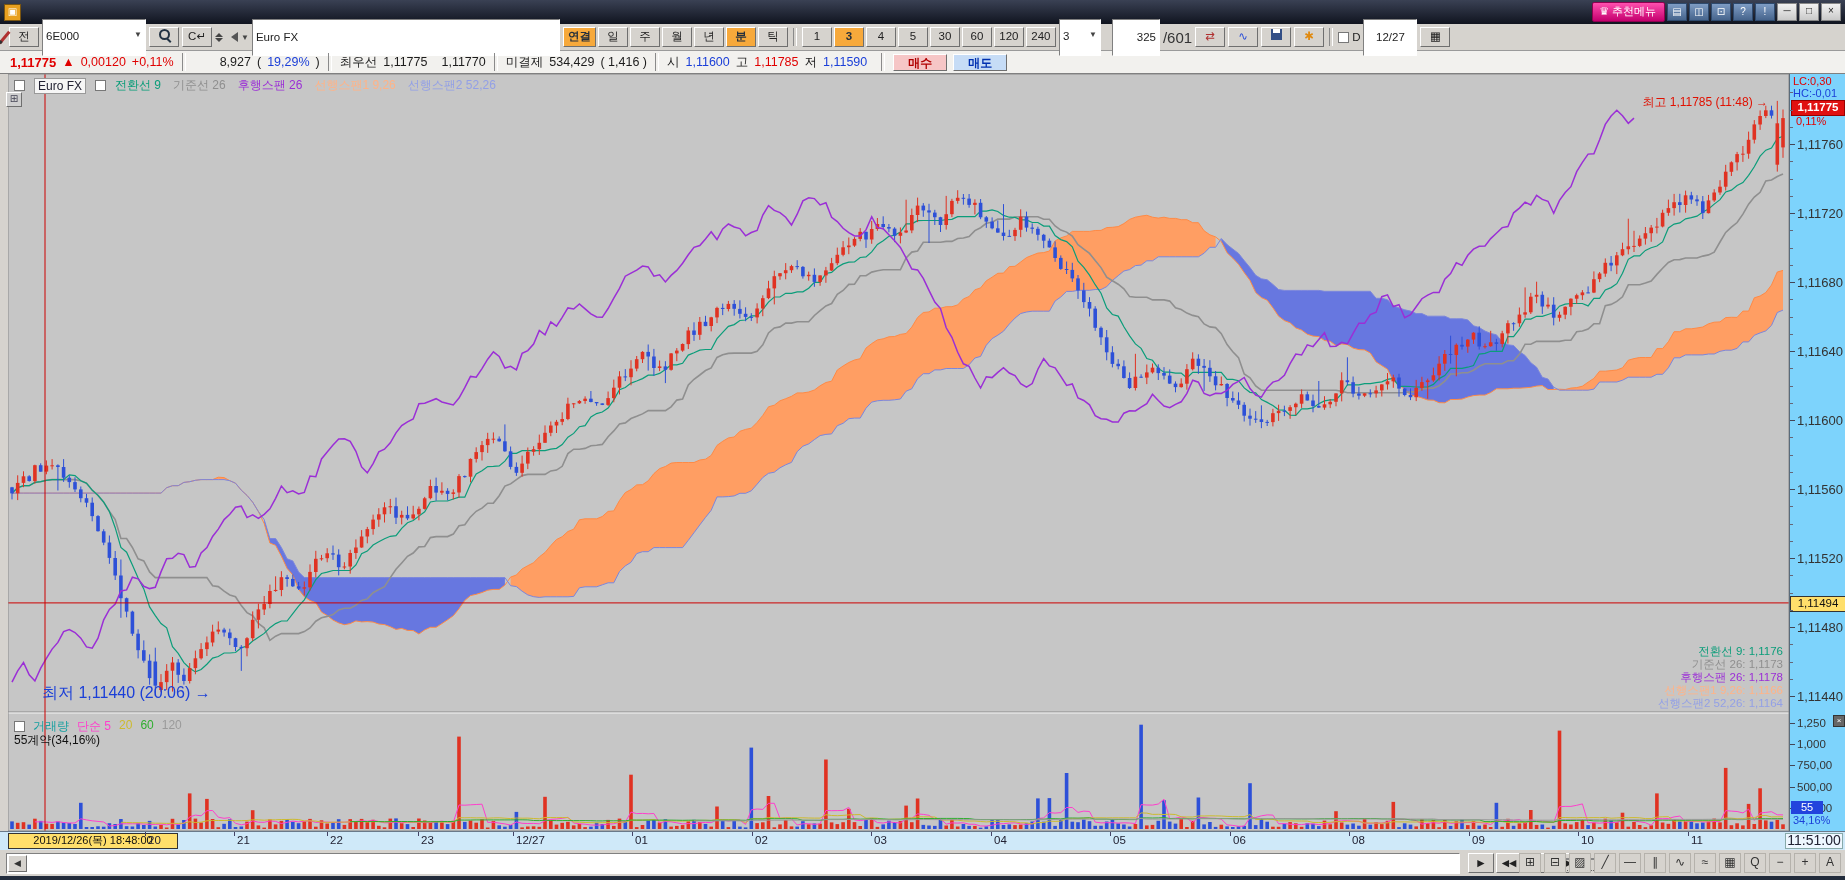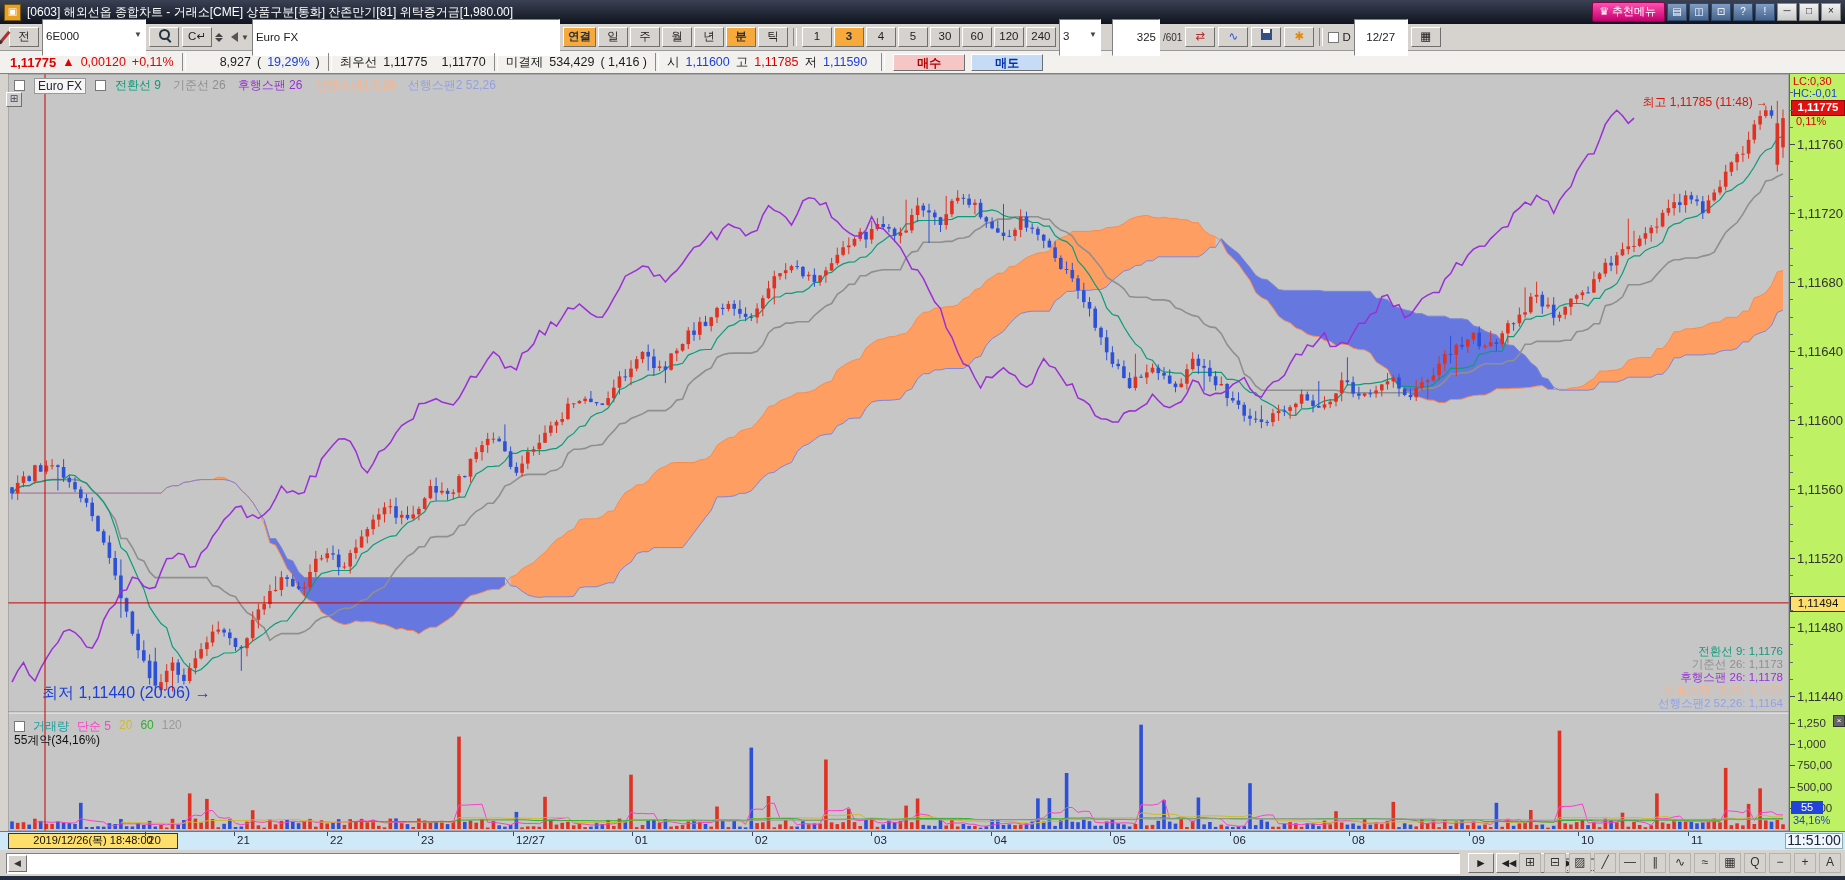--- a/index.html
+++ b/index.html
@@ -18,26 +18,26 @@
   .sep{width:2px;height:18px;border-left:1px solid #8a8a8a;border-right:1px solid #fff;margin:0 2px;}
   .mag{width:7px;height:7px;border:2px solid #234;border-radius:50%;position:relative;display:inline-block;}
   .mag:after{content:"";position:absolute;width:2px;height:5px;background:#234;left:7px;top:7px;transform:rotate(-45deg);}
   .speaker{width:0;height:0;border:5px solid transparent;border-right:7px solid #555;display:inline-block;}
   .spin{display:inline-flex;flex-direction:column;gap:1px;}
   .spin b{width:0;height:0;border-left:4px solid transparent;border-right:4px solid transparent;}
   .spin .up{border-bottom:4px solid #444;}
   .spin .dn{border-top:4px solid #444;}
   .pricerow{height:22px;background:#f2f1ee;border-bottom:1px solid #808080;display:flex;align-items:center;font-size:12.5px;gap:6px;padding:0 10px;white-space:nowrap;}
   .red{color:#e00000;} .blue{color:#1b3fd8;text-align:center;} .dark{color:#1c1c1c;}
-  .trade-btn{height:17px;padding:0 23px;font-size:12px;border:1px solid;border-color:#fff #6f6f6f #6f6f6f #fff;line-height:16px;}
+  .trade-btn{height:17px;padding:0 14px;font-size:12px;border:1px solid;border-color:#fff #6f6f6f #6f6f6f #fff;line-height:16px;}
   .buy{background:#f6c6c6;color:#b00000;font-weight:bold;}
   .sell{background:#c6dcf6;color:#0030b0;font-weight:bold;}
   .chartarea{position:relative;width:1845px;height:757px;background:#d6d3ce;}
   #chart-svg{position:absolute;left:8px;top:0;}
-  .axis-col{position:absolute;left:1789px;top:0;width:56px;height:757px;background:#bef264;border-left:1px solid #5a6b7a;}
+  .axis-col{position:absolute;left:1789px;top:0;width:56px;height:757px;background:#7dd3fc;border-left:1px solid #5a6b7a;}
   .ptick{position:absolute;left:0;width:5px;height:1px;background:#445;}
   .ptick.minor{width:3px;background:#667;}
   .plabel{position:absolute;left:7px;font-size:13px;color:#333;}
   .vlabel{position:absolute;left:7px;font-size:11.5px;color:#333;}
   .lc{position:absolute;left:3px;top:1px;font-size:11px;color:#e00000;}
   .hc{position:absolute;left:3px;top:13px;font-size:11px;color:#1b3fd8;}
   .curbox{position:absolute;left:1px;top:26px;width:52px;height:14px;background:#e01010;border:1px solid #900;color:#fff;font-size:11.5px;font-weight:bold;text-align:center;line-height:13px;}
   .curpct{position:absolute;left:6px;top:41px;font-size:11px;color:#e00000;}
   .marker-y{position:absolute;left:0px;top:522px;width:54px;height:14px;background:#ffdf6b;border:1px solid #333;color:#111;font-size:11.5px;text-align:center;line-height:13px;}
   .volbox{position:absolute;left:1px;top:727px;width:32px;height:13px;background:#2244dd;color:#fff;font-size:11px;text-align:center;line-height:12px;}
@@ -69,21 +69,20 @@
   .bottomstrip{width:1845px;height:7px;background:#222c3c;}
   .floppy{display:inline-block;width:11px;height:11px;background:#334f86;position:relative;}
   .floppy:after{content:"";position:absolute;left:2px;top:0;width:7px;height:4px;background:#fff;}
   .pen{display:inline-block;width:3px;height:12px;background:#b03030;transform:rotate(40deg);border-bottom:3px solid #333;}
 </style>
 </head>
 <body>
 
 <div class="titlebar">
   <div class="app-icon">▣</div>
-  <div class="title-text">[0603] 해외선옵 종합차트 - 거래소[CME] 상품구분[통화] 잔존만기[81] 위탁증거금[1,980.00]</div>
   <div class="titlebar-right">
     <div class="reco-btn">
         <span>♛</span>
         <span>추천메뉴</span>
       </div>
     <span id="tb-small-buttons" style="display: inline-flex; gap: 2px;">
         <div class="tb-btn">▤</div>
         <div class="tb-btn">◫</div>
         <div class="tb-btn">⊡</div>
         <div class="tb-btn">?</div>
@@ -129,21 +128,21 @@
       <div class="tbtn">30</div>
       <div class="tbtn">60</div>
       <div class="tbtn">120</div>
       <div class="tbtn">240</div>
     </span>
   <div class="inp" style="width:34px;display:flex;justify-content:space-between;">
       <span>3</span>
       <span style="font-size:8px;color:#444;">▼</span>
     </div>
   <input class="inp" style="width: 40px; text-align: right; margin-left: 8px;" readonly="" value="325">
-  <span style="font-size:10px;color:#333;text-align:center;">/601</span>
+  <span style="font-size:15px;color:#333;text-align:center;">/601</span>
   <div class="tbtn"><span style="color:#b03030;">⇄</span></div>
   <div class="tbtn"><span style="color:#2d50d8;">∿</span></div>
   <div class="tbtn"><span class="floppy"></span></div>
   <div class="tbtn"><span style="color:#e08a10;">✱</span></div>
   <div class="sep"></div>
   <span class="chk"></span>
   <span style="font-size:11.5px;color:#222;">D</span>
   <input class="inp" style="width: 46px; text-align: center;" readonly="" value="12/27">
   <div class="tbtn"><span>▦</span></div>
 </div>

